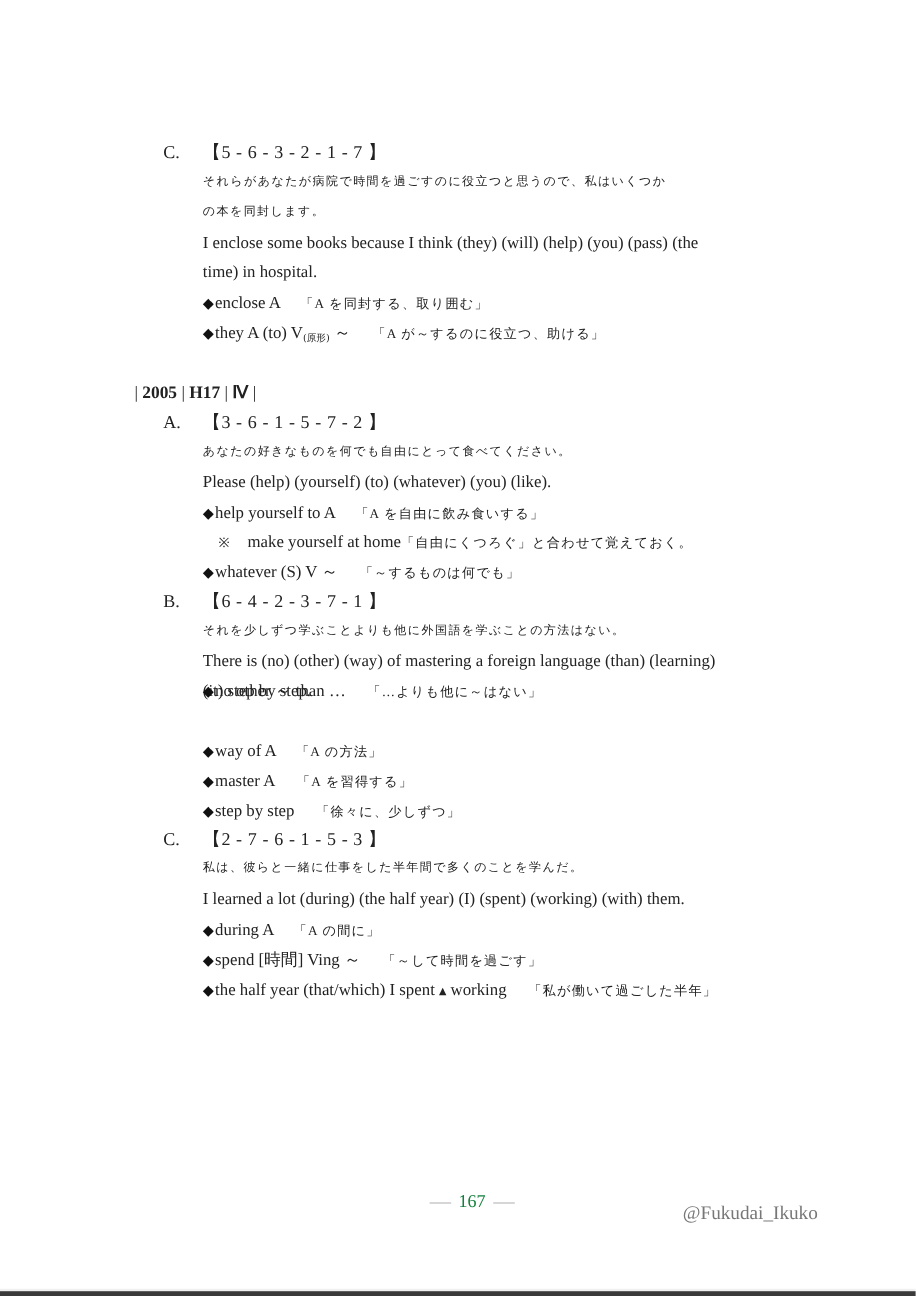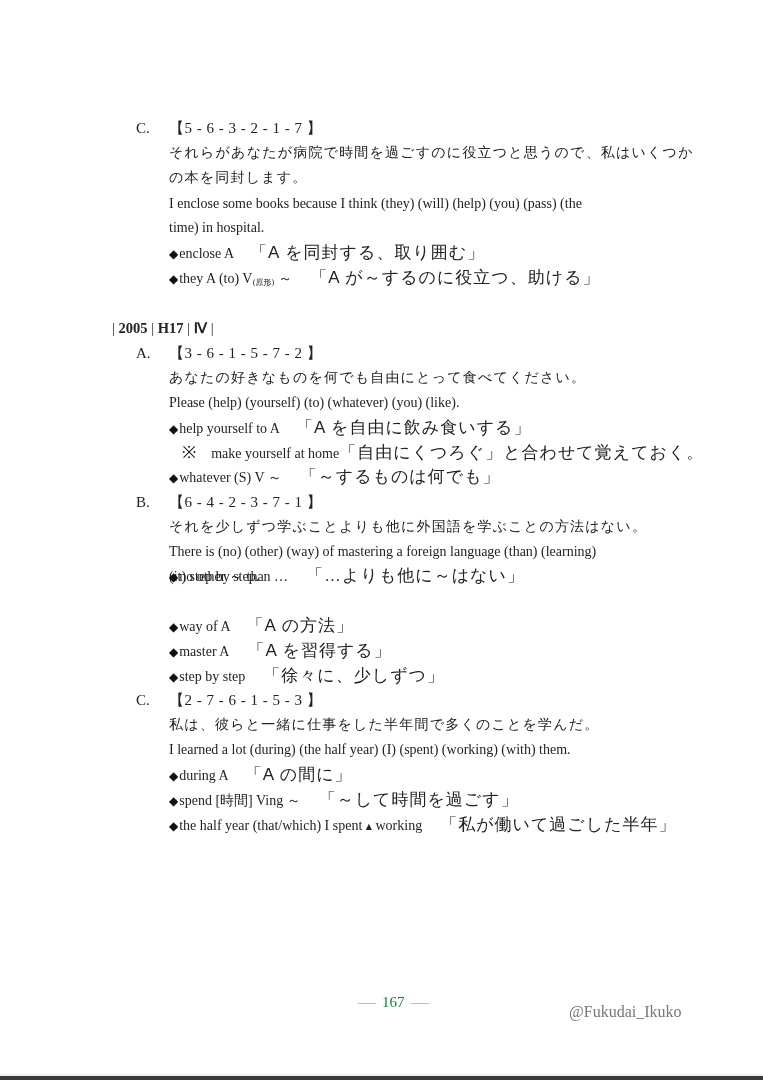--- a/index.html
+++ b/index.html
@@ -38,22 +38,22 @@
     }
     .line {
       position: absolute;
       white-space: nowrap;
       font-size: 14px;
       line-height: 20px;
       font-family: "Liberation Serif", "DejaVu Serif", serif;
       color: #222;
     }
     .jp {
-      font-family: Liberation Serif, serif;
-      font-size: 14px;
+      font-family: Liberation Mono, monospace;
+      font-size: 10px;
       letter-spacing: 1.2px;
     }
     .label {
       position: absolute;
       font-family: "Liberation Serif", serif;
       font-size: 15px;
       line-height: 20px;
       color: #222;
     }
     .answer {
@@ -75,22 +75,22 @@
       font-weight: bold;
       margin-top: 24px;
     }
     .diamond {
       font-family: "DejaVu Sans", sans-serif;
       font-size: 12px;
       margin-right: 1px;
       color: #111;
     }
     .gloss {
-      font-family: Liberation Sans, sans-serif;
-      font-size: 17px;
+      font-family: Liberation Serif, serif;
+      font-size: 11px;
       letter-spacing: 1px;
     }
     .sub {
       font-size: 8px;
       vertical-align: -2px;
       font-family: "DejaVu Serif", serif;
     }
     .tri {
       font-family: "DejaVu Sans", sans-serif;
       font-size: 8px;

